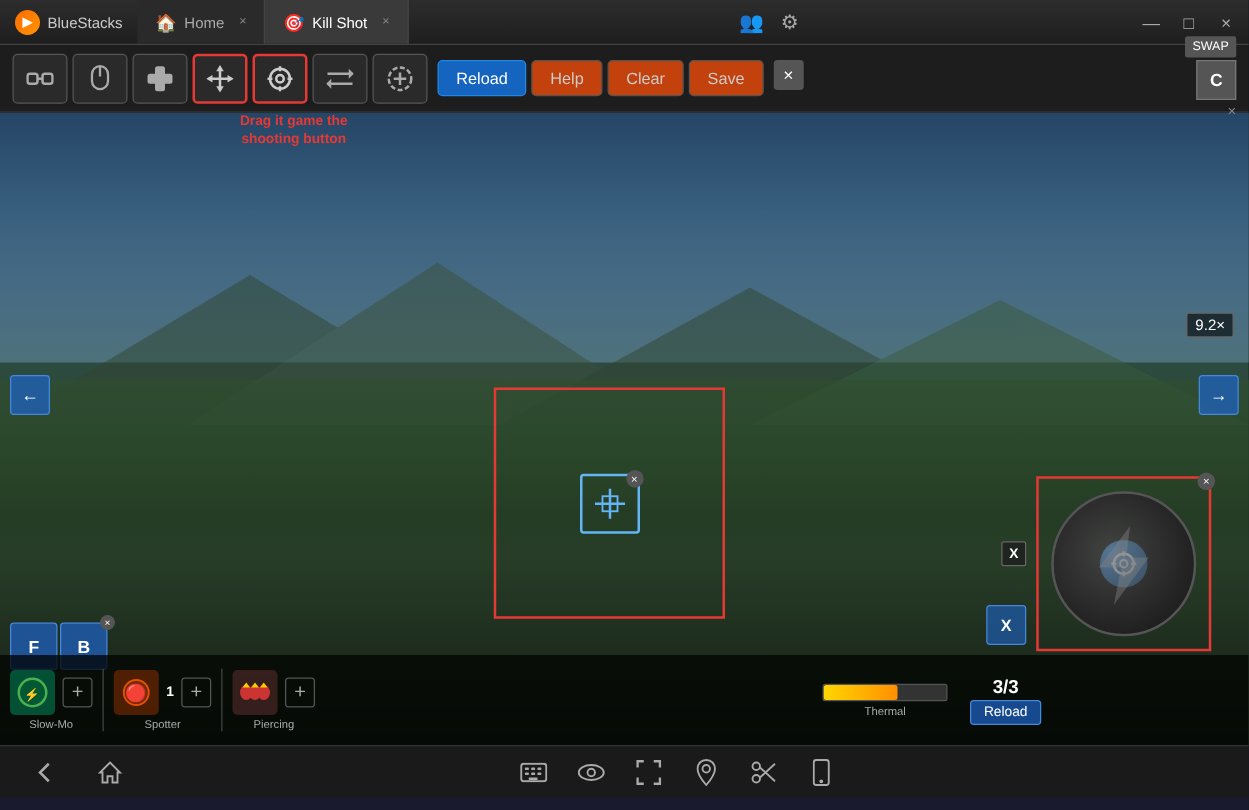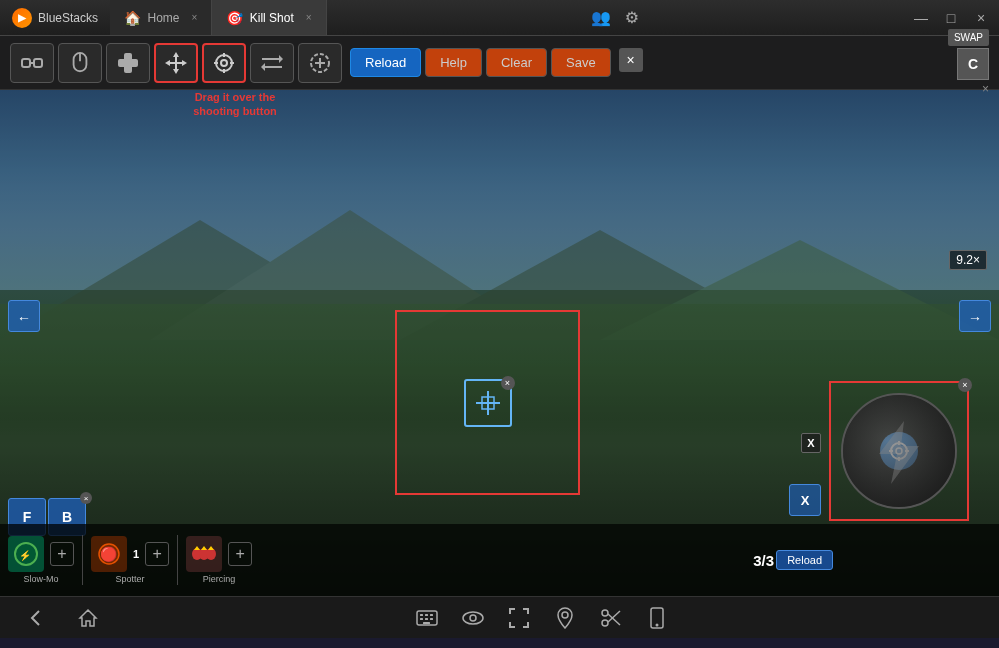--- a/index.html
+++ b/index.html
@@ -254,21 +254,21 @@
       position: relative;
     }
     .thermal-bar-fill {
       height: 100%; background: linear-gradient(to right, #ffd600, #ff8f00);
       border-radius: 2px;
     }
     .thermal-label { font-size: 9px; color: #aaa; }
 
     
     #reload-section {
-      display: flex; flex-direction: row; align-items: center; gap: 2px; justify-content: space-between;
+      display: flex; flex-direction: column; align-items: center; gap: 2px; justify-content: space-between;
     }
     .reload-count { font-size: 15px; color: white; font-weight: bold; }
     .reload-btn {
       background: rgba(30,100,200,0.7); border: 1px solid #4488dd;
       color: white; font-size: 11px; padding: 3px 10px; border-radius: 3px; cursor: pointer;
     }
 
     
     #x-reload-btn {
       position: absolute; right: 178px; bottom: 80px;
@@ -388,21 +388,21 @@
 
   <div style="margin-left:auto; display:flex; align-items:flex-end; gap:2px;flex-direction:column;">
     <div style="background:#555; color:white; font-size:10px; padding:3px 6px; cursor:pointer; border-radius:2px;">SWAP</div>
     <div class="corner-c">C</div>
     <div style="color:#888;font-size:12px;cursor:pointer;margin-left:2px;">×</div>
   </div>
 </div>
 
 <div style="position:relative; z-index:20; height:0; overflow:visible;">
   <div style="position:absolute; left:175px; top:0; display:flex; gap:140px; pointer-events:none;">
-    <div class="hint-text">Drag it over the shooting button</div>
+    <div class="hint-text">Drag it game the shooting button</div>
   </div>
 </div>
 
 <div id="game-area">
   <div id="game-bg"></div>
 
   <div style="position:absolute;top:0;left:0;right:0;height:200px;
     background:linear-gradient(180deg, #3a6fa8 0%, #5a9fd4 40%, #7ab8e8 70%, #8ecae6 100%);
     opacity:0.7;"></div>
 
@@ -518,20 +518,26 @@
             <polygon points="19,5 22,1 25,5" fill="#ffcc00"></polygon>
           </svg>
         </div>
         <div class="hud-add">+</div>
       </div>
       <div class="hud-label">Piercing</div>
     </div>
 
     <div style="flex:1;"></div>
 
+    <div id="thermal-section">
+      <div class="thermal-bar-bg">
+        <div class="thermal-bar-fill" style="width:60%;"></div>
+      </div>
+      <div class="thermal-label">Thermal</div>
+    </div>
 
     <div id="reload-section">
       <div class="reload-count">3/3</div>
       <div class="reload-btn">Reload</div>
     </div>
 
     <div style="width:150px;"></div>
   </div>
 </div>
 

